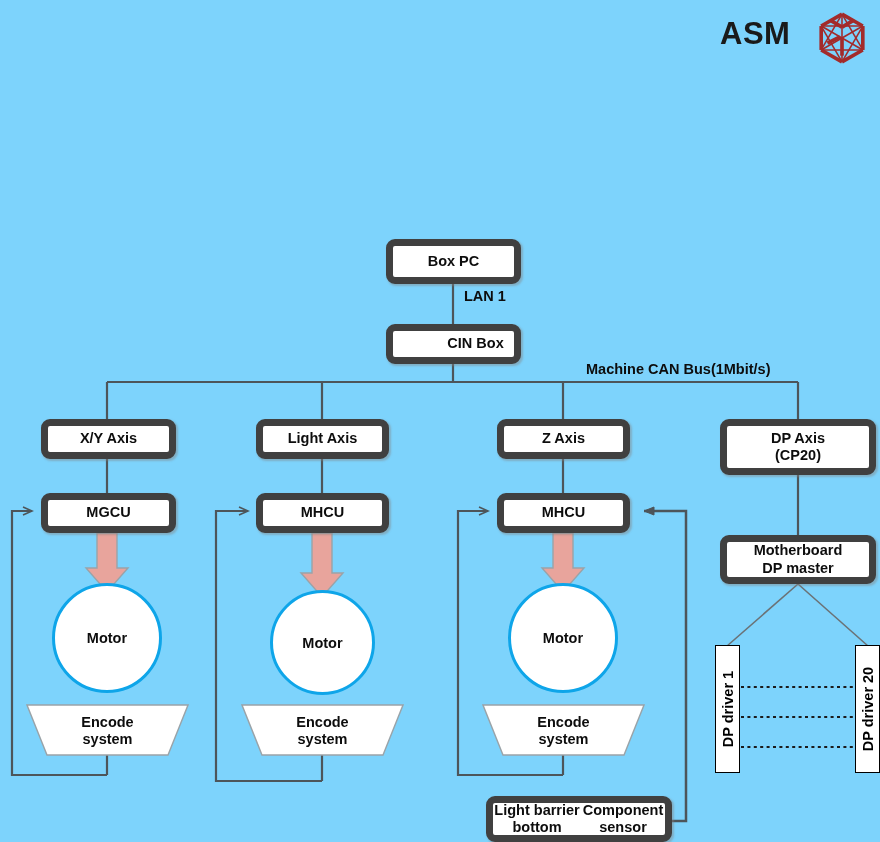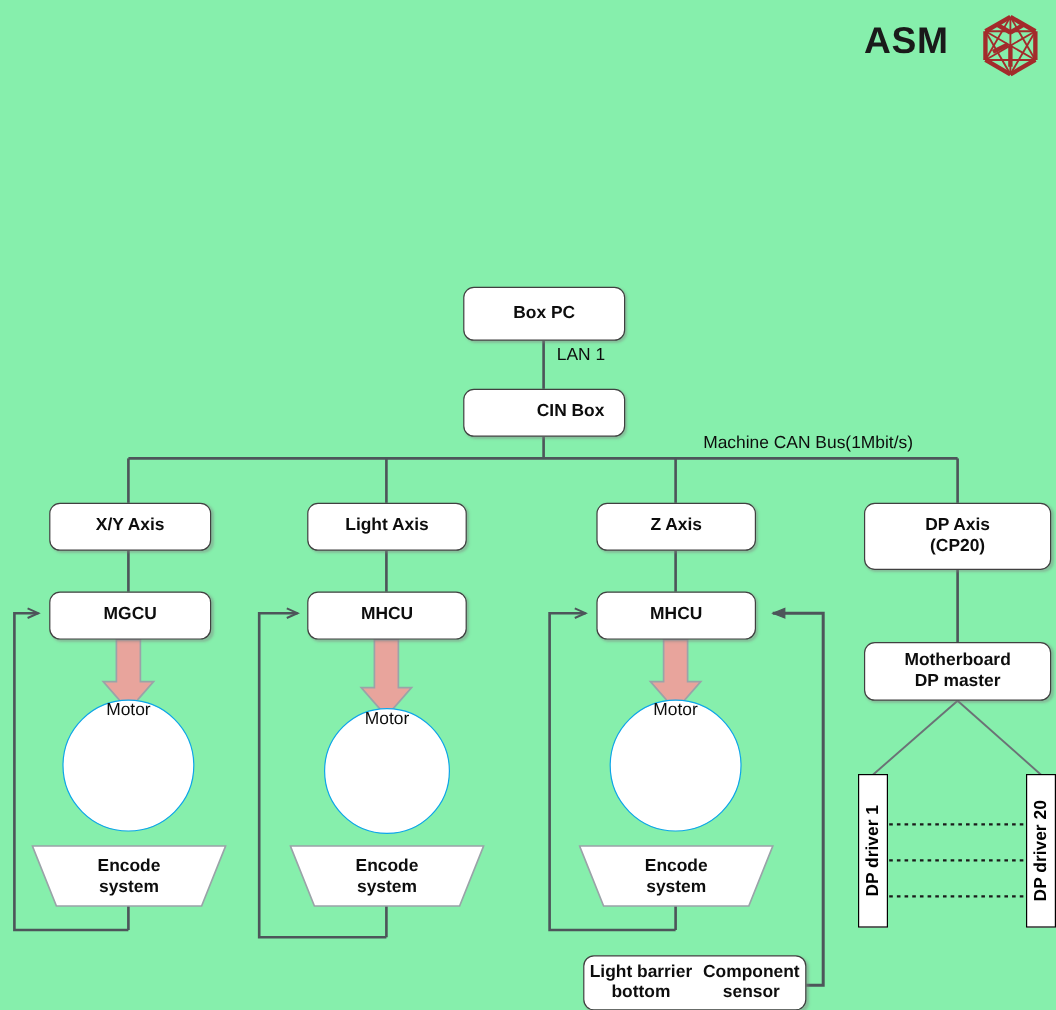--- a/index.html
+++ b/index.html
@@ -7,21 +7,21 @@
     padding: 0;
     background: #ffffff;
   }
   body {
     font-family: "Liberation Sans", sans-serif;
   }
   #page {
     position: relative;
     width: 880px;
     height: 842px;
-    background: #86efac;
+    background: #7dd3fc;
     overflow: hidden;
   }
 
   
   #logo-area {
     position: absolute;
     left: 720px;
     top: 10px;
     width: 150px;
     height: 52px;
@@ -52,46 +52,47 @@
     width: 880px;
     height: 842px;
     pointer-events: none;
   }
 
   
   .node {
     position: absolute;
     box-sizing: border-box;
     background: #ffffff;
-    border: 1px solid #404040;
+    border: 7px solid #404040;
     border-radius: 9px;
     box-shadow: 1.5px 1.5px 2px rgba(130,130,130,0.45);
     display: flex;
     align-items: center;
     justify-content: center;
     text-align: center;
     font-size: 14.5px;
     font-weight: bold;
     color: #0d0d0d;
     line-height: 1.18;
     z-index: 3;
   }
   .node .l2 { display:block; }
 
   
   .motor {
     position: absolute;
     box-sizing: border-box;
-    border: 1px solid #0ea5e9;
+    border: 3px solid #0ea5e9;
     border-radius: 50%;
     background: #ffffff;
     display: flex;
+    align-items: center;
     justify-content: center;
     font-size: 14.5px;
-    font-weight: normal;
+    font-weight: bold;
     color: #0d0d0d;
     z-index: 3;
   }
 
   
   .trap-wrap {
     position: absolute;
     z-index: 3;
   }
   .trap-wrap svg { display:block; }
@@ -127,21 +128,21 @@
     white-space: nowrap;
     font-size: 14.5px;
     font-weight: bold;
     color: #000000;
   }
 
   
   .edge-label {
     position: absolute;
     font-size: 14.5px;
-    font-weight: normal;
+    font-weight: bold;
     color: #0d0d0d;
     white-space: nowrap;
     z-index: 5;
   }
 </style>
 </head>
 <body>
 
 <div id="page">
 

